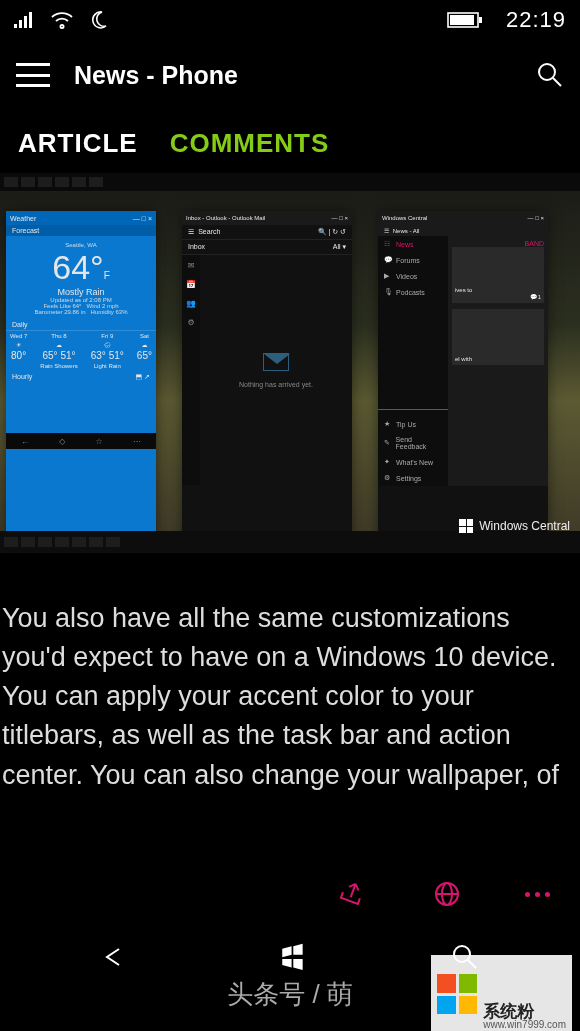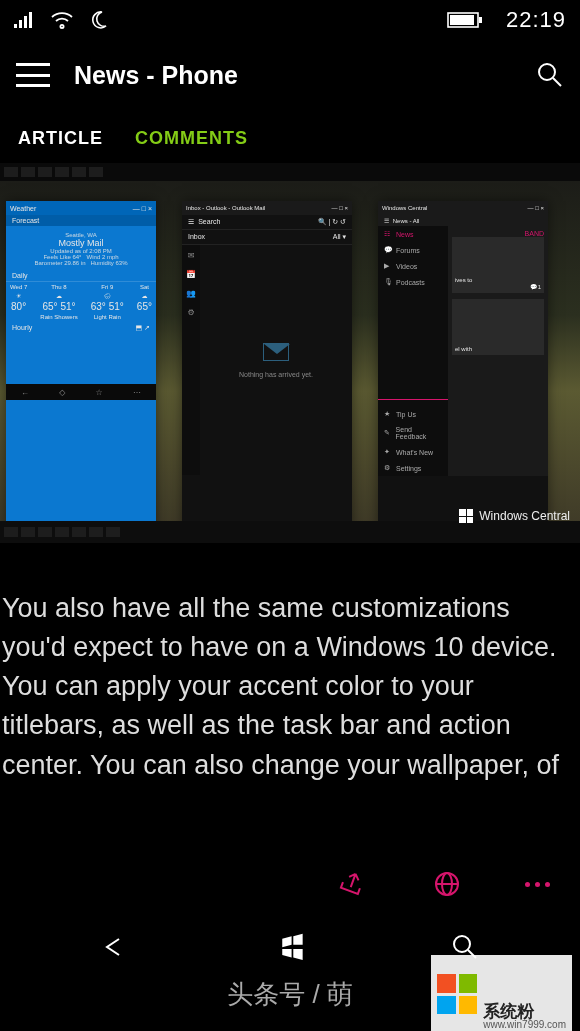--- a/index.html
+++ b/index.html
@@ -36,21 +36,21 @@
   .hamburger { width: 34px; height: 24px; display:flex; flex-direction:column; justify-content:space-between; margin-right: 24px; }
   .hamburger div { height: 3px; background:#fff; }
   .header-title { font-size: 25px; font-weight: 600; flex:1; }
   .search-icon svg { width: 28px; height: 28px; }
 
   
   .tabs {
     display: flex;
     gap: 32px;
     padding: 18px 18px 14px 18px;
-    font-size: 18px;
+    font-size: 26px;
     font-weight: 700;
     letter-spacing: 1px;
   }
   .tab-active { color: #fff; }
   .tab-inactive { color: #84cc16; }
 
   
   .article-image {
     position: relative;
     height: 380px;
@@ -258,21 +258,22 @@
   <div class="windows-mini">
 
     <div class="win win-weather">
       <div class="titlebar">
           <span>Weather</span>
           <span style="font-size:7px">— □ ×</span>
         </div>
       <div class="fc">Forecast</div>
       <div class="body">
         <div class="small">Seattle, WA</div>
-        <div style="font-size:9px">Mostly Mail</div>
+        <div><span class="temp">64°</span><span style="font-size:10px">F</span></div>
+        <div style="font-size:9px">Mostly Rain</div>
         <div class="small">Updated as of 2:08 PM</div>
         <div class="small"><span>Feels Like 64°</span> &nbsp; <span>Wind 2 mph</span></div>
         <div class="small"><span>Barometer 29.86 in</span> &nbsp; <span>Humidity 63%</span></div>
       </div>
       <div style="padding:2px 6px; font-size:7px; text-align:left">Daily</div>
       <div class="daily-row">
         <div class="daily-col">
             <span>Wed 7</span>
             <span>☀</span>
             <span class="hi">80°</span>

